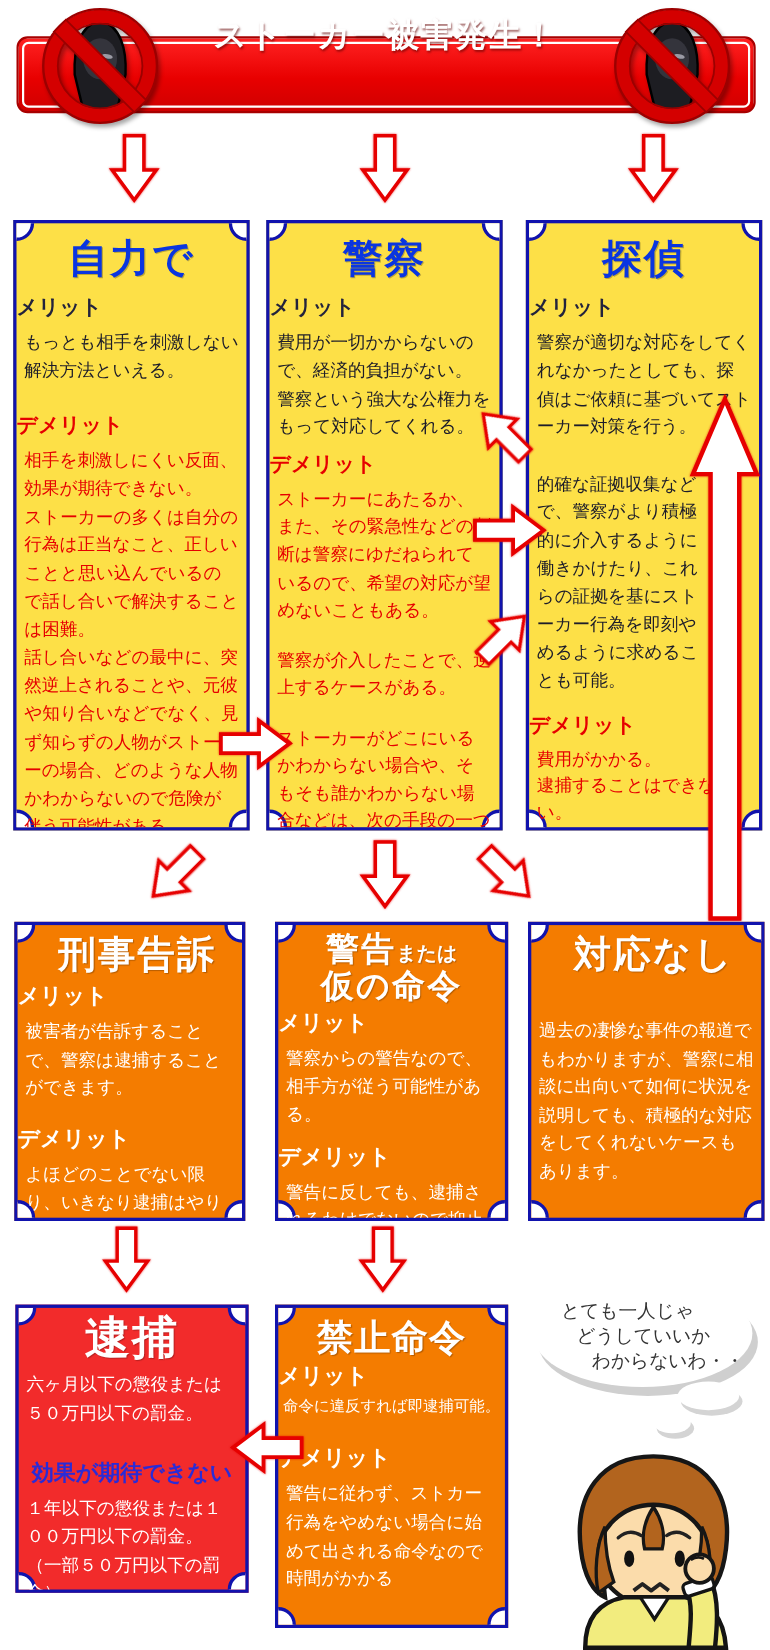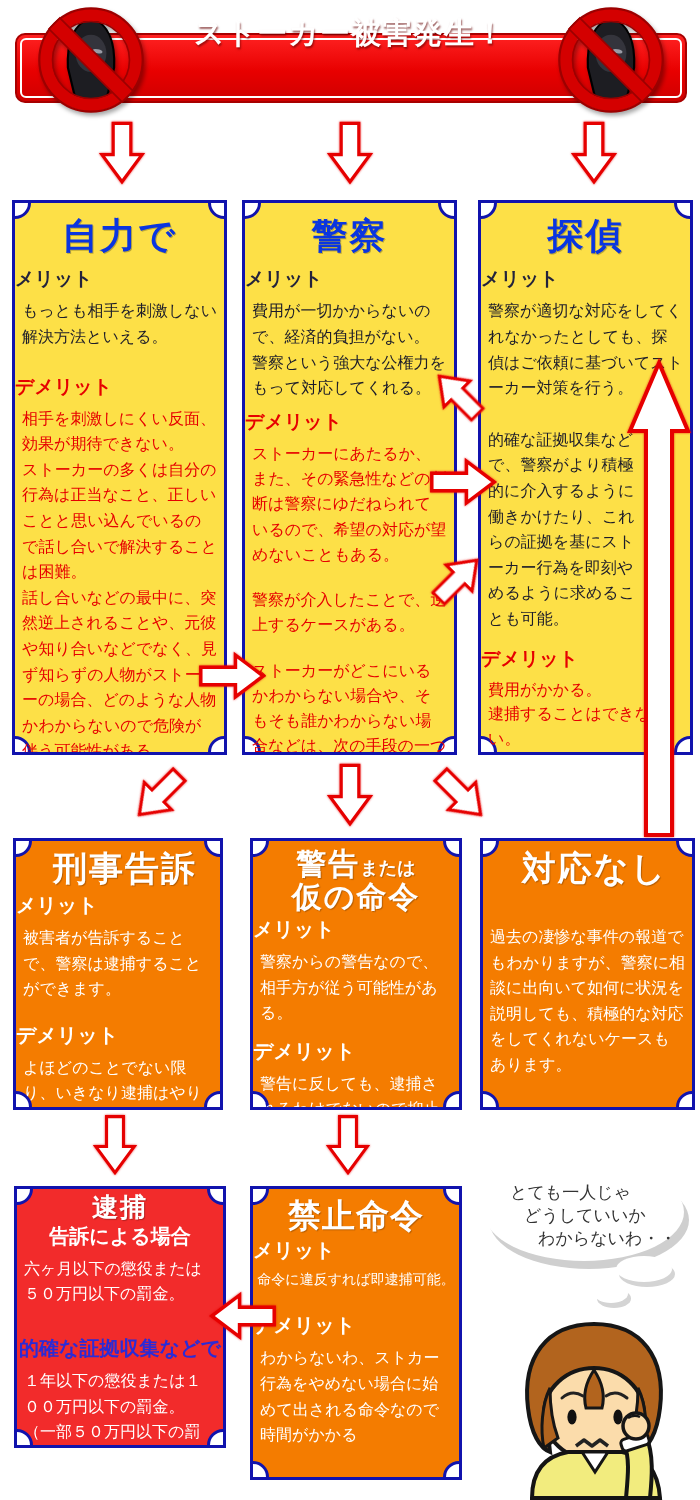--- a/index.html
+++ b/index.html
@@ -47,21 +47,21 @@
   .b3-demerit-label { margin-top:14px; }
   .b3-demerit { width:176px; line-height:1.55; }
 
   .m-title { font-size:34px; margin-top:8px;padding-left:14px; }
   .m-merit-label { margin-top:4px; font-size:20px; }
   .m-demerit-label { margin-top:20px; font-size:20px; }
   .warn-line1 { margin-top:8px; } .warn-small { font-size:18px; letter-spacing:0; }
   .warn-line2 { margin-top:-4px; }
   .taiou-body { margin-top:36px; }
 
-  .taiho-title { font-size:26px; margin-top:4px; }
+  .taiho-title { font-size:41px; margin-top:4px; }
   .case-label { font-size:20px; font-weight:bold; text-align:center; position:relative; z-index:3; }
   .case-label.white { color:#fff; } .case-label.blue { color:#2b2bd6; }
   .case2 { margin-top:28px; }
   .kinshi-title { font-size:33px; margin-top:8px; letter-spacing:1px; }
   .kinshi-merit { font-size:14px; text-align:center; margin:4px 3px 0; }
 
   
   .arrow { position:absolute; z-index:6; display:flex; align-items:center; justify-content:center; }
   .arrow svg { filter:drop-shadow(0 0 1px rgba(230,0,0,.75)); overflow:visible; }
   .rot45  svg { transform:rotate(45deg); }
@@ -263,37 +263,36 @@
         <polygon points="19,3 41,3 41,42 55,42 30,76 5,42 19,42" fill="#fff" stroke="#e60000" stroke-width="4"></polygon>
       </svg>
   </div>
 
   <div class="box redbox" style="left:14px;top:1186px;width:212px;height:262px;">
     <div class="corner tl"></div>
       <div class="corner tr"></div>
     <div class="corner bl"></div>
       <div class="corner br"></div>
     <div class="box-title white-title taiho-title">逮捕</div>
-    <div class="case-label white">告訴による場合</div>
     <div class="body white">六ヶ月以下の懲役または５０万円以下の罰金。</div>
-    <div class="case-label blue case2">的確な証拠収集などで</div>
+    <div class="case-label blue case2">効果が期待できない</div>
     <div class="body white">１年以下の懲役または１００万円以下の罰金。
 （一部５０万円以下の罰金）</div>
   </div>
 
   <div class="box orange" style="left:250px;top:1186px;width:212px;height:294px;">
     <div class="corner tl"></div>
       <div class="corner tr"></div>
     <div class="corner bl"></div>
       <div class="corner br"></div>
     <div class="box-title white-title kinshi-title">禁止命令</div>
     <div class="lab white" style="margin-top:2px;font-size:20px;">メリット</div>
     <div class="body white kinshi-merit">命令に違反すれば即逮捕可能。</div>
     <div class="lab white" style="margin-top:22px;font-size:20px;">デメリット</div>
-    <div class="body white">わからないわ、ストカー行為をやめない場合に始めて出される命令なので時間がかかる</div>
+    <div class="body white">警告に従わず、ストカー行為をやめない場合に始めて出される命令なので時間がかかる</div>
   </div>
 
   <div class="arrow" style="left:208px;top:1290px;width:70px;height:52px;">
     <svg width="70" height="52" viewBox="0 0 80 60">
         <polygon points="76,20 36,20 36,6 4,30 36,54 36,40 76,40" fill="#fff" stroke="#e60000" stroke-width="4"></polygon>
       </svg>
   </div>
 
   <div class="bubble">
     <div class="bubble-text">

